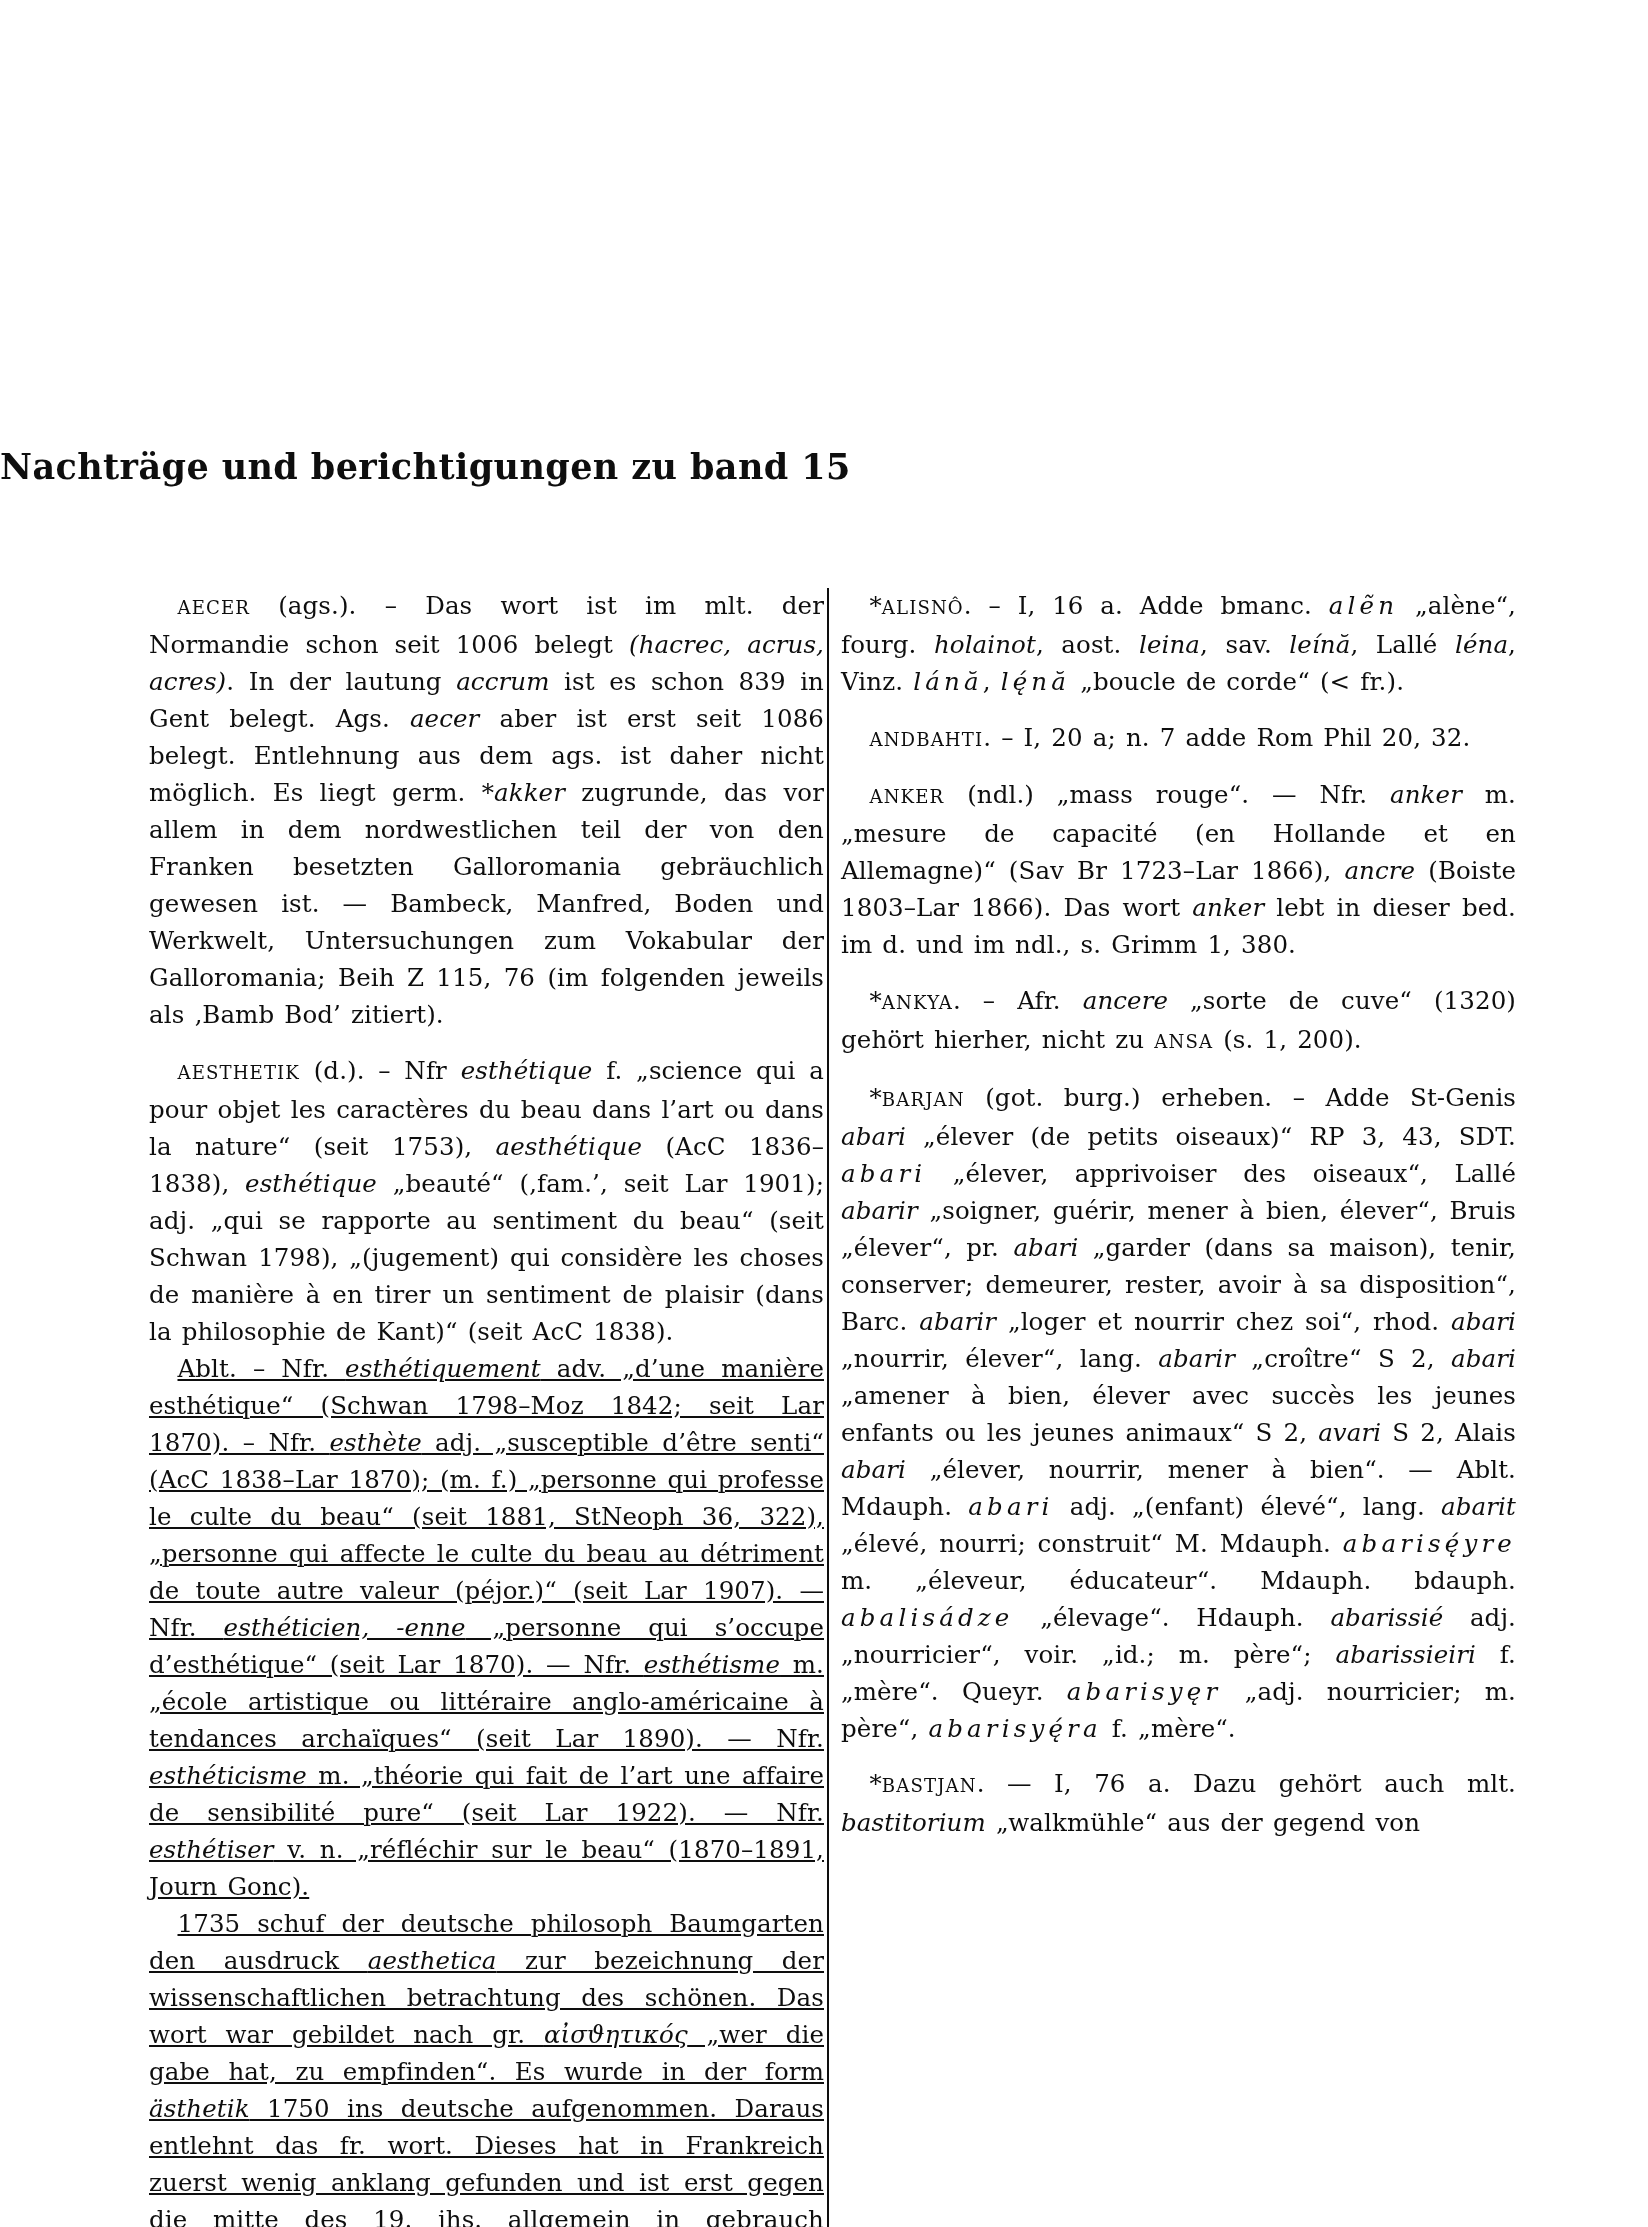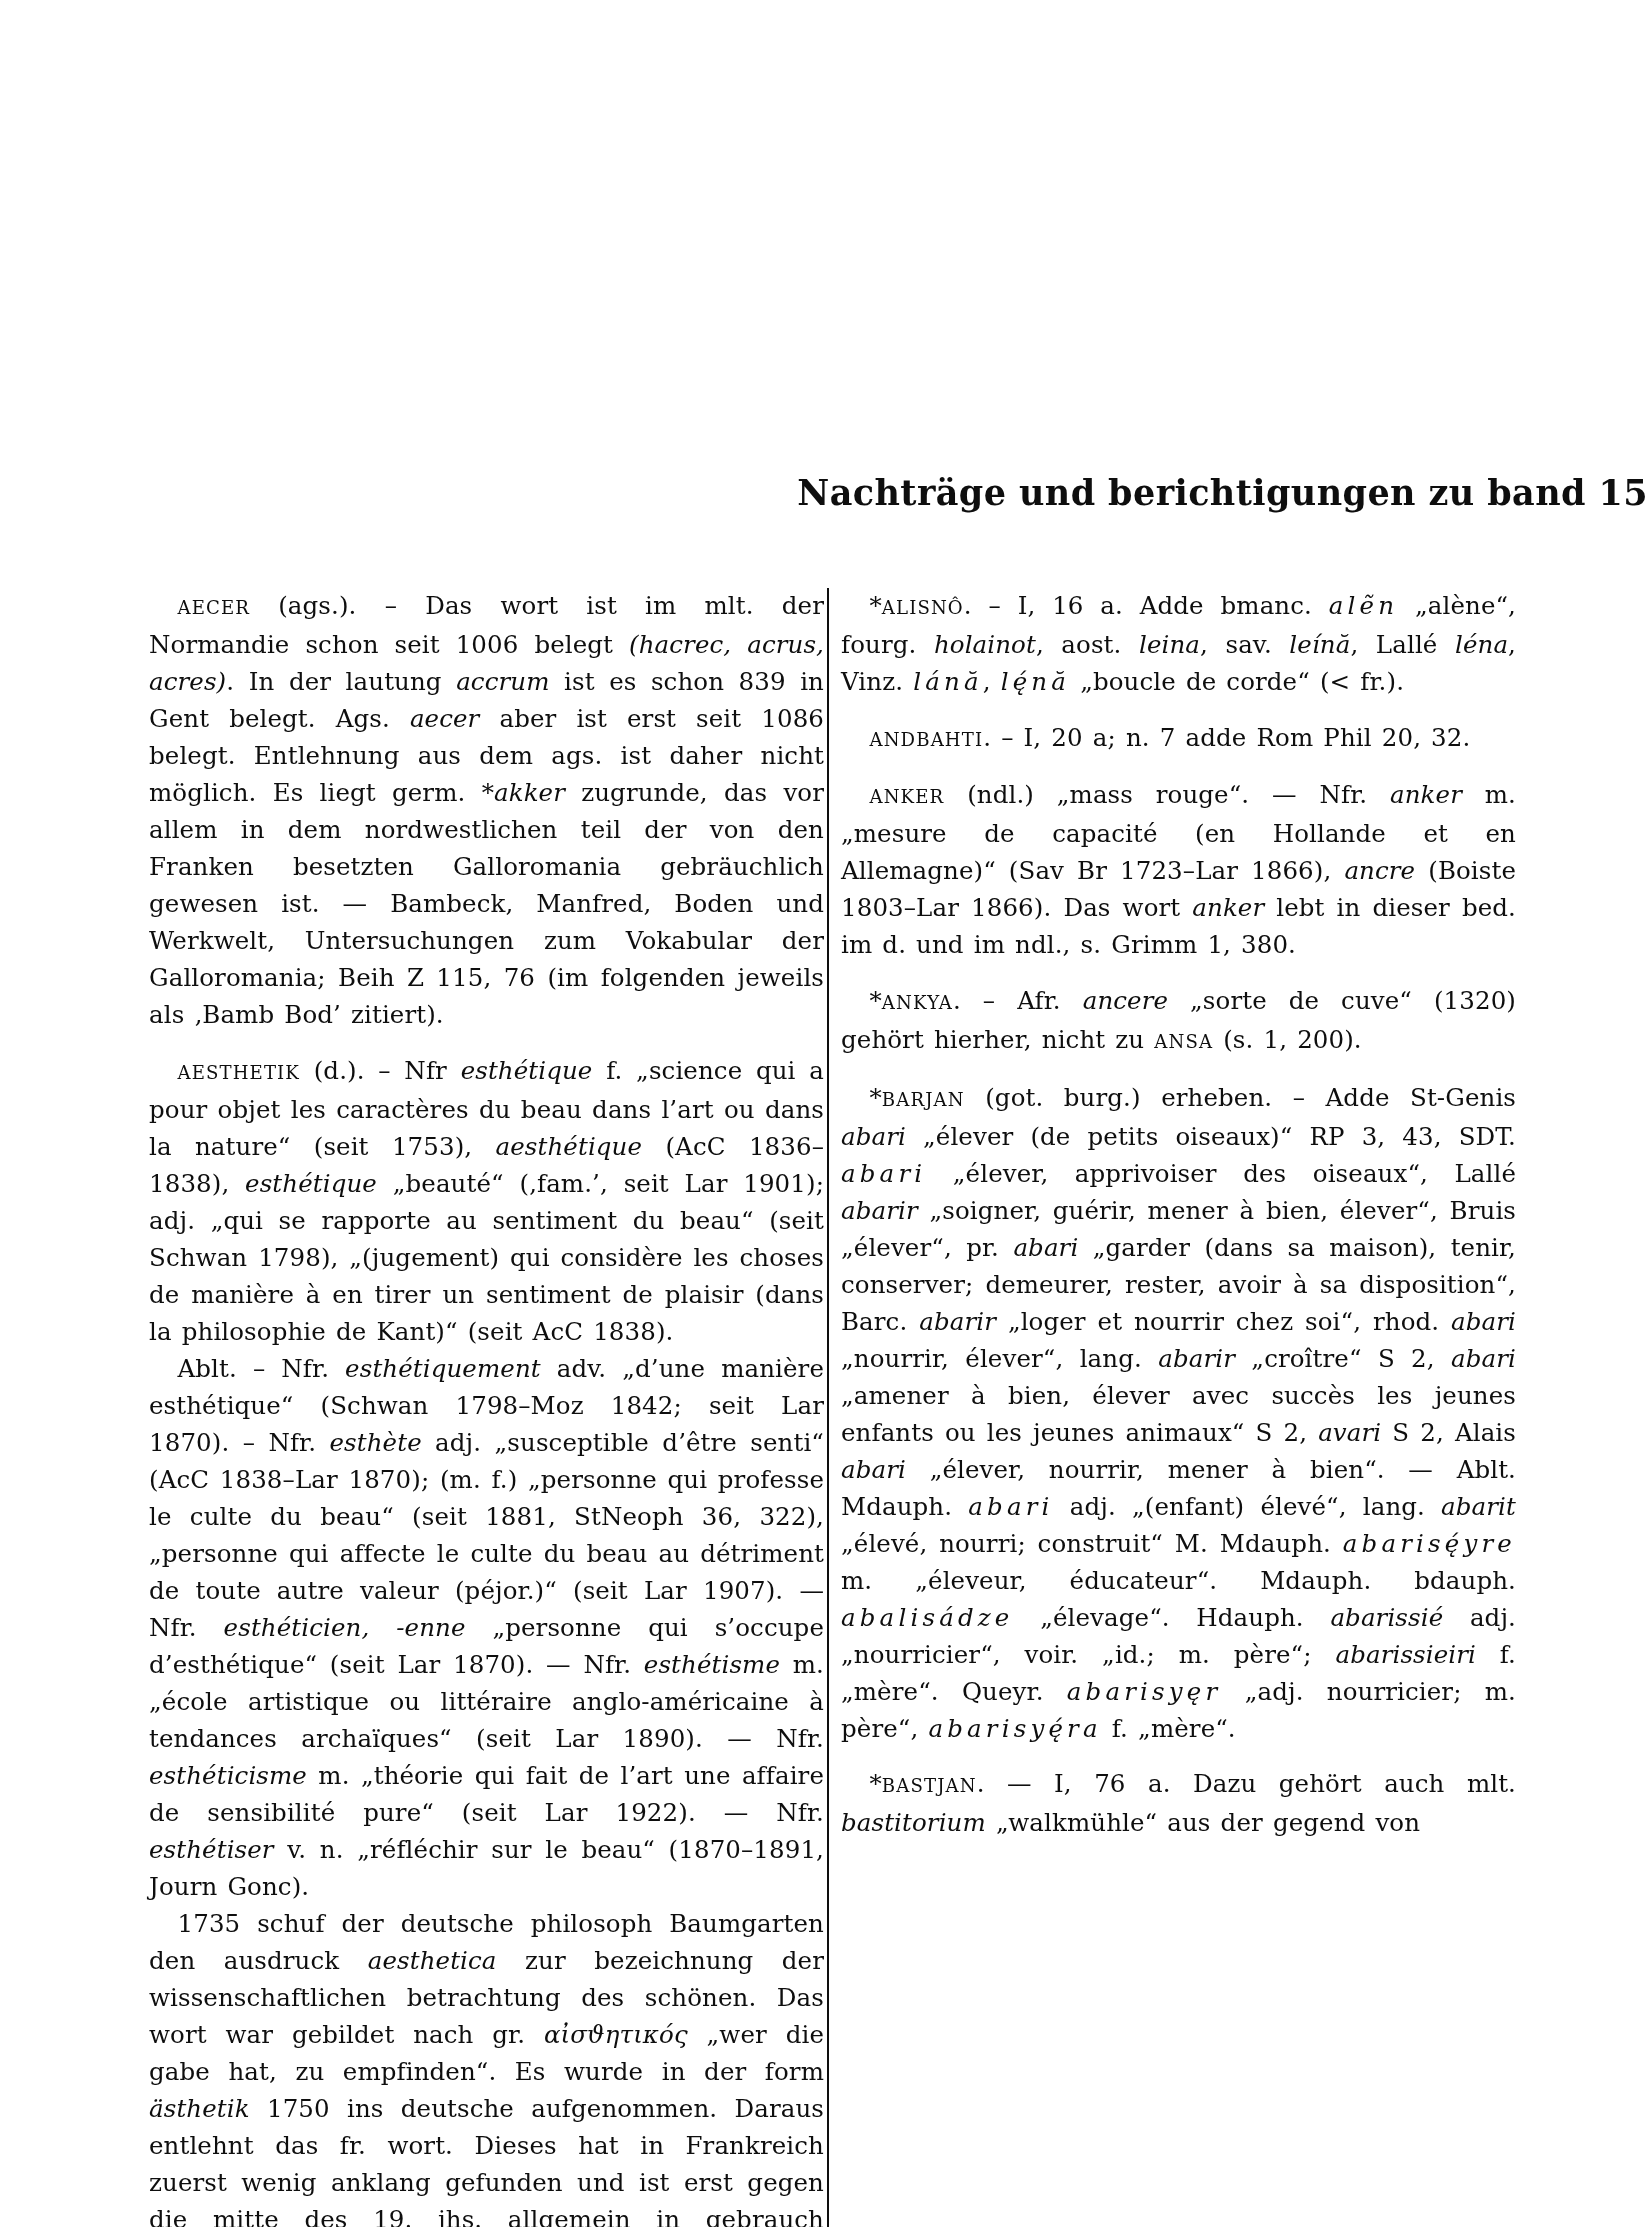--- a/index.html
+++ b/index.html
@@ -7,45 +7,45 @@
     position: relative;
     width: 1648px;
     height: 2473px;
     background: #ffffff;
     color: #0e0e0e;
     font-family: "DejaVu Serif", "Liberation Serif", serif;
     overflow: hidden;
   }
   .title {
     position: absolute;
-    top: 472px;
+    top: 446px;
     left: 0;
     width: 1648px;
-    text-align: right;
+    text-align: left;
     font-size: 35px;
     font-weight: 700;
     letter-spacing: 0.4px;
     white-space: nowrap;
   }
   .column {
     position: absolute;
     top: 587px;
     width: 675px;
     font-size: 24.5px;
     line-height: 37px;
     text-align: justify;
     word-spacing: 2.2px;
     letter-spacing: 0.1px;
   }
   .col-left  { left: 149px;  }
   .col-right { left: 841px; }
   .entry { margin: 0 0 0 0; padding-top: 18.7px; }
   .entry:first-child { padding-top: 0; }
   .para { margin: 0; text-indent: 28.5px; }
-  .para + .para { text-indent: 28.5px; }
+  .para + .para { text-indent: 28.5px; text-decoration: underline; }
   .sc  { font-size: 0.74em; letter-spacing: 1.1px; }
   .i   { font-style: italic; }
   .isp { font-style: italic; letter-spacing: 0.17em; margin-top: 38px; }
   .divider {
     position: absolute;
     left: 827px;
     top: 588px;
     width: 1.8px;
     height: 1721px;
     background: #0e0e0e;

